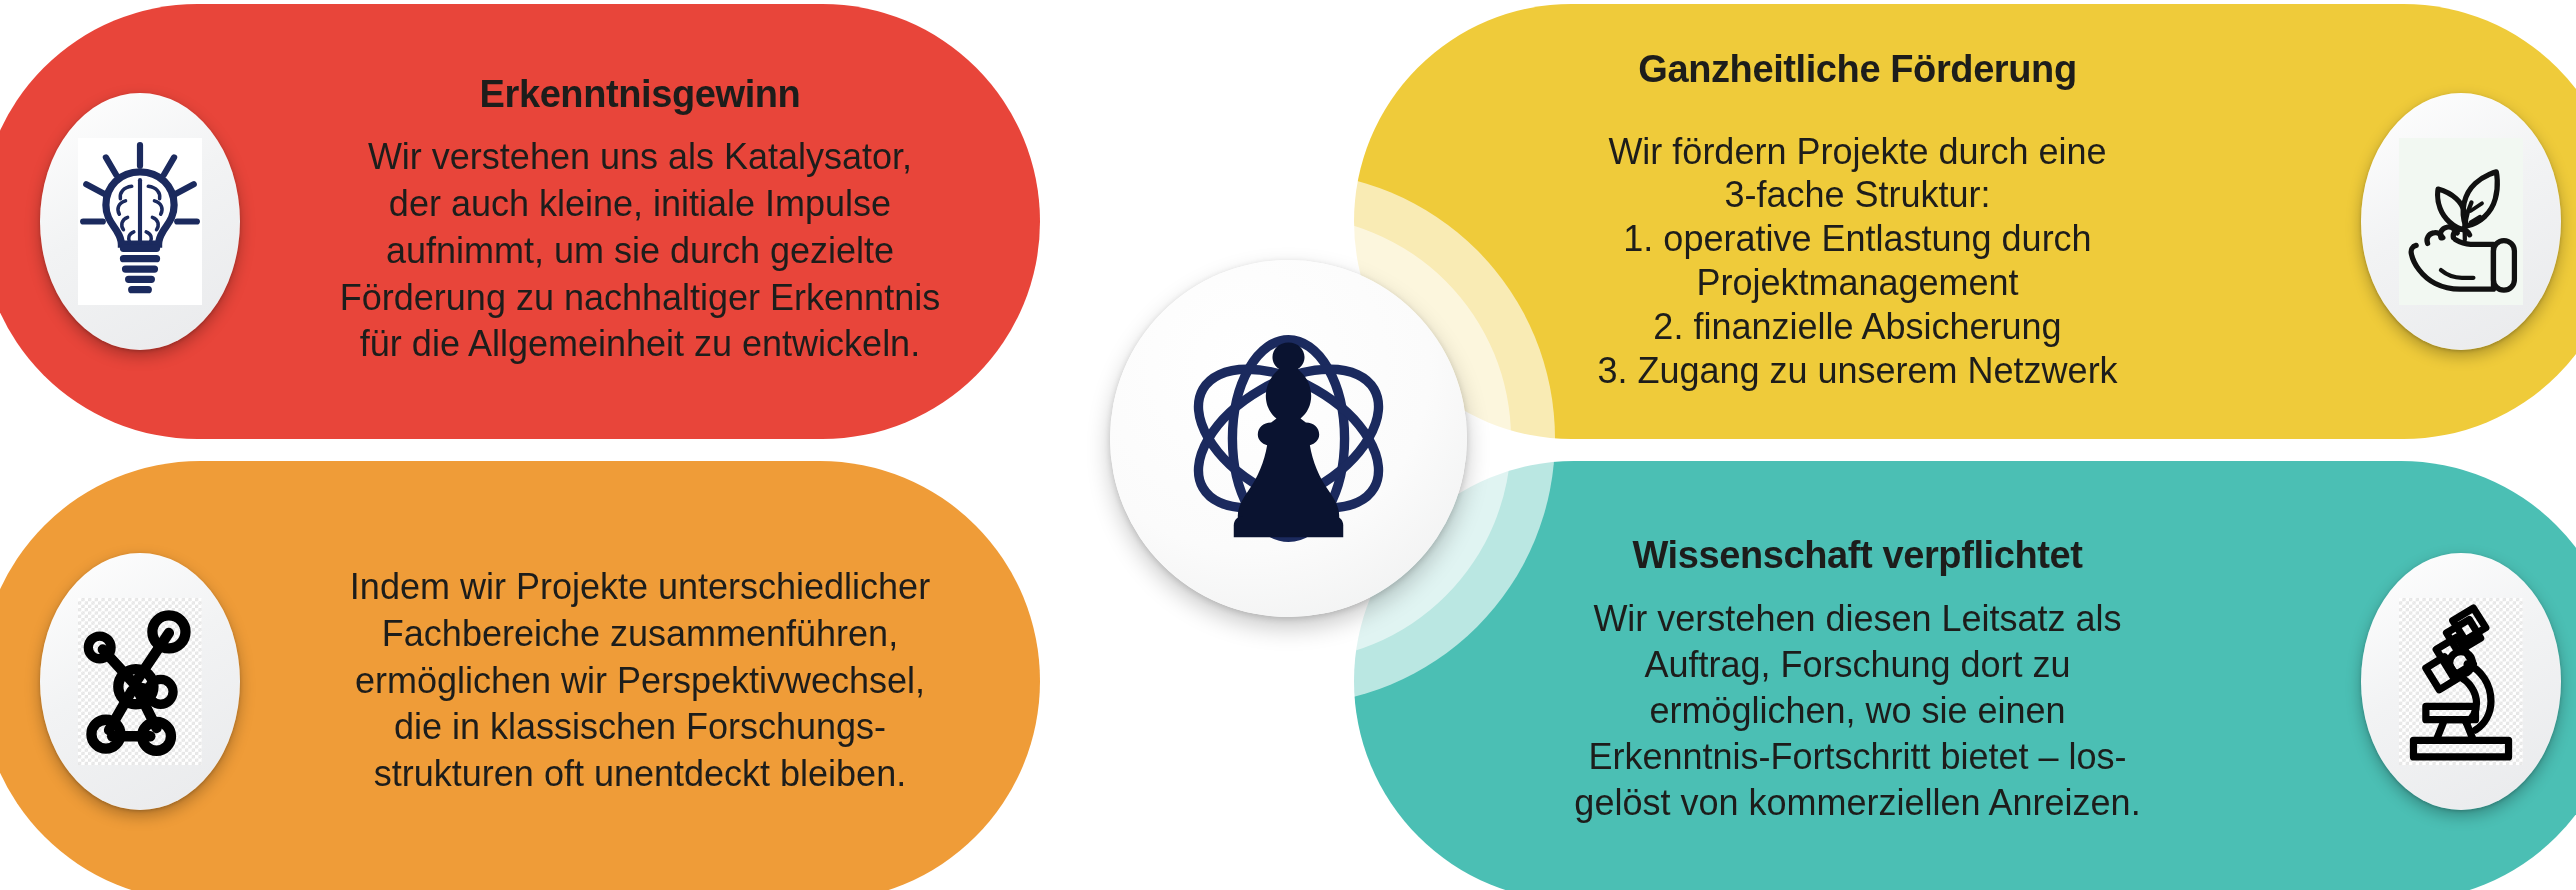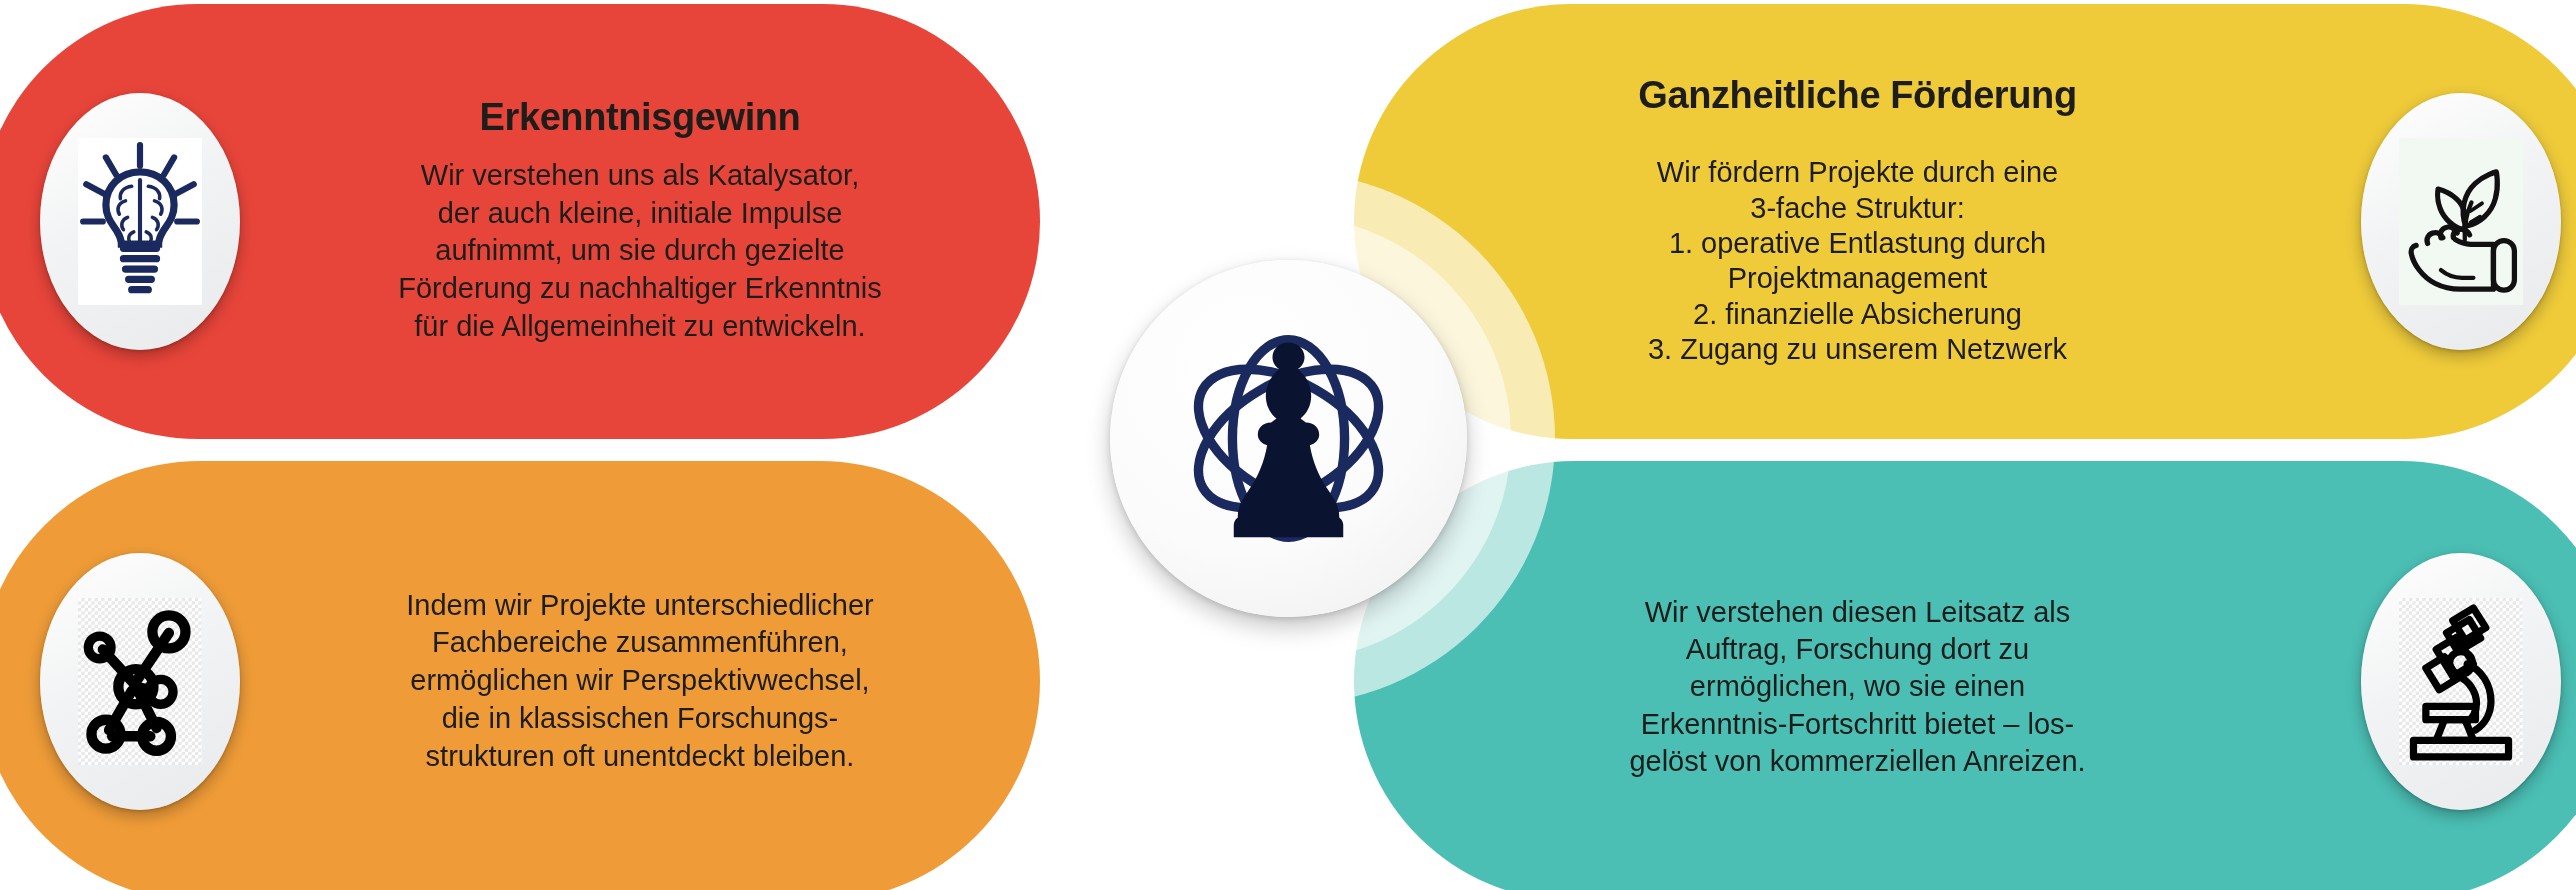--- a/index.html
+++ b/index.html
@@ -69,21 +69,21 @@
   }
   .card-title{
     font-weight:bold;
     font-size:38px;
     line-height:1.04;
     letter-spacing:-0.4px;
     margin:0 0 20px 0;
     white-space:nowrap;
   }
   .card-body{
-    font-size:29px;
+    font-size:36px;
     line-height:1.30;
     margin:0;
     white-space:pre-line;
   }
   #card-foerderung .card-body{line-height:1.22;margin-top:40px;}
   #card-foerderung .card-title{margin-bottom:12px;}
   #card-wissenschaft .card-body{line-height:1.28;margin-top:12px;}
 
   
   .hub{
@@ -240,20 +240,21 @@
 
           <path d="M26 99h48v13H26z"></path>
 
           <path d="M44 112h20l8 20H36z"></path>
 
           <path d="M14 132h92v16H14z"></path>
         </svg>
       </div>
     </div>
     <div class="text-col">
+      <h2 class="card-title">Wissenschaft verpflichtet</h2>
       <p class="card-body">Wir verstehen diesen Leitsatz als
 Auftrag, Forschung dort zu
 ermöglichen, wo sie einen
 Erkenntnis-Fortschritt bietet – los-
 gelöst von kommerziellen Anreizen.</p>
     </div>
   </div>
 
   <div class="hub">
     <div class="hub-halo"></div>

